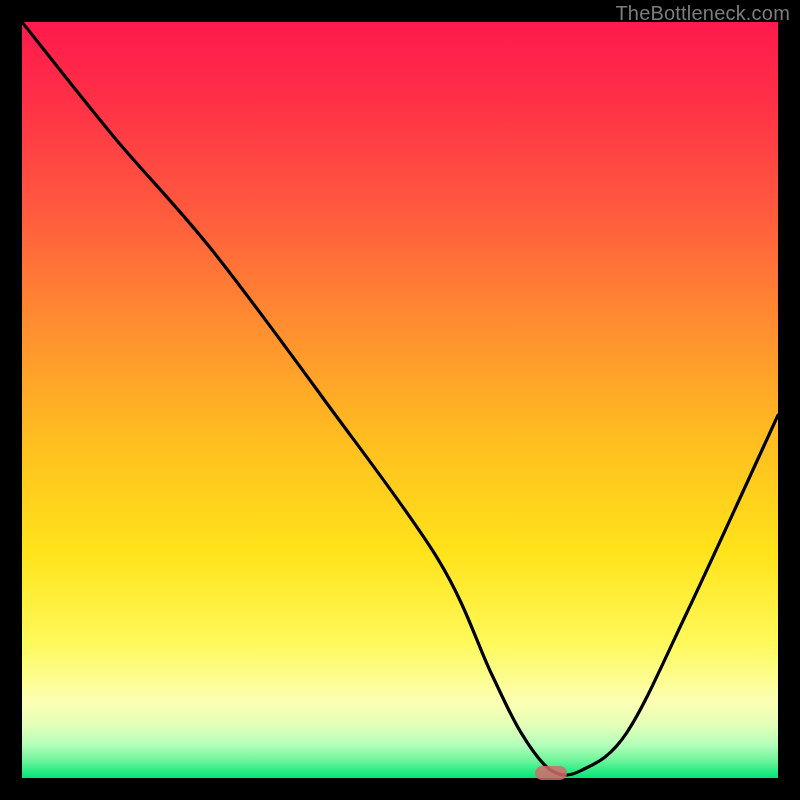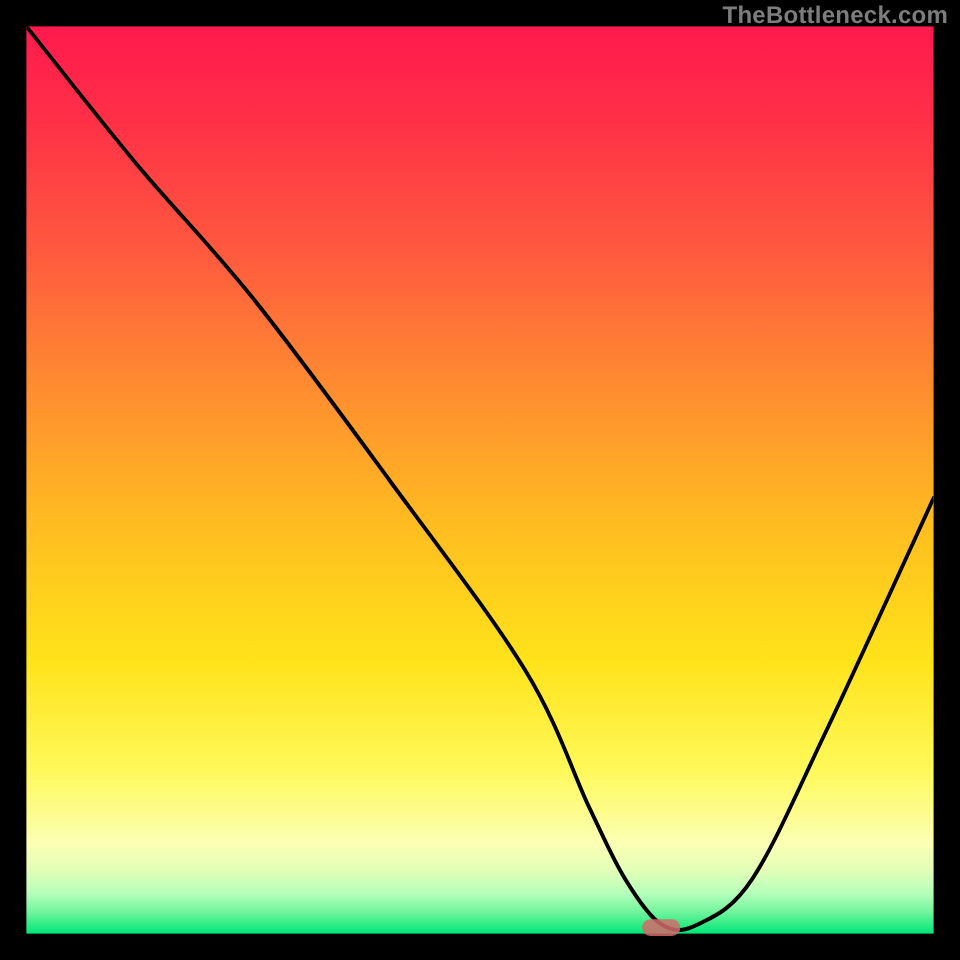--- a/index.html
+++ b/index.html
@@ -42,21 +42,21 @@
       #00e676 100%
     );
   }
   .watermark {
     position: absolute;
     top: 2px;
     right: 10px;
     color: #7d7d7d;
     font-size: 20px;
     letter-spacing: 0.2px;
-    font-weight: 700;
+    font-weight: 400;
     user-select: none;
   }
   svg.curve {
     position: absolute;
     left: 0;
     top: 0;
     width: 756px;
     height: 756px;
   }
   .marker {

